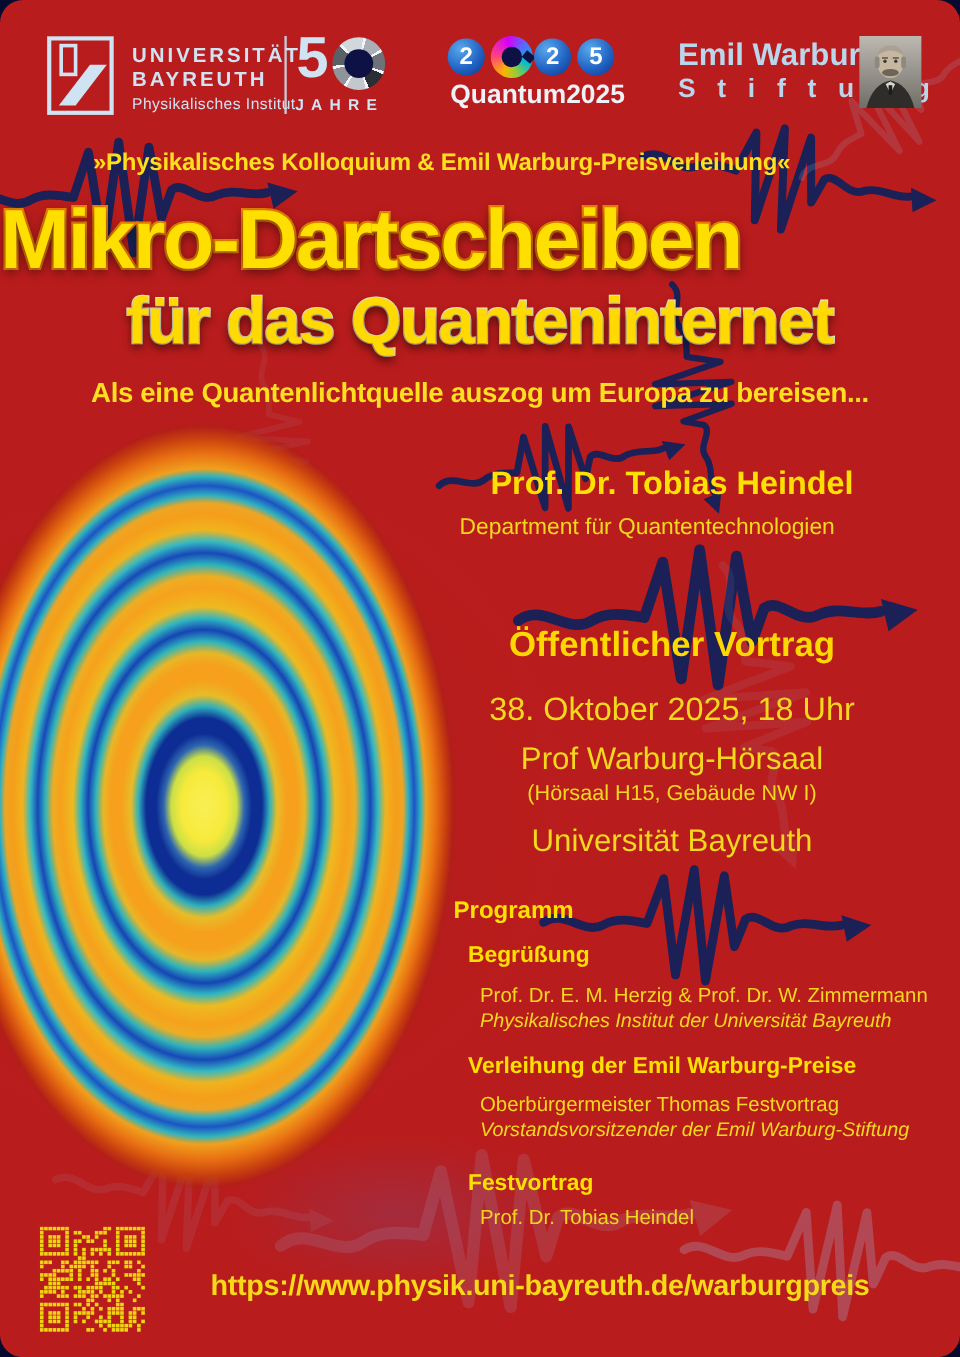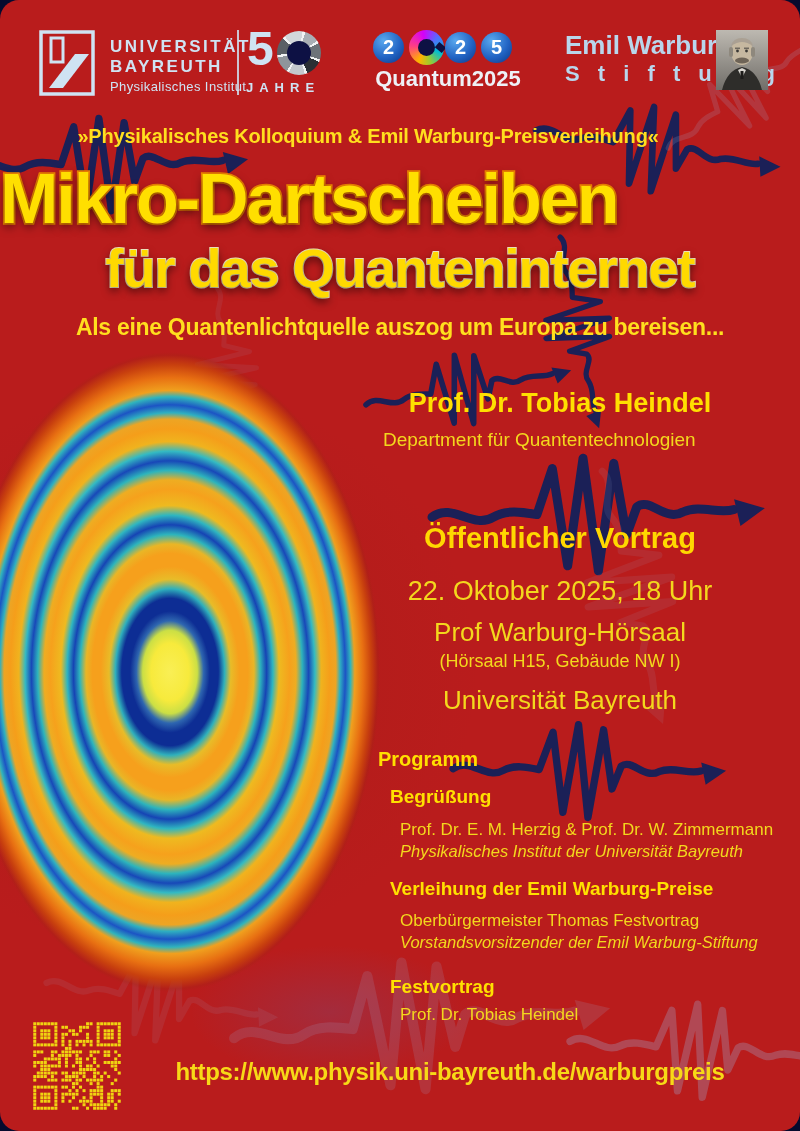--- a/index.html
+++ b/index.html
@@ -193,21 +193,21 @@
   <div class="abs" id="title1">Mikro-Dartscheiben</div>
   <div class="abs" id="subtitle">Als eine Quantenlichtquelle auszog um Europa zu bereisen...</div>
   <div class="abs" id="title2">für das Quanteninternet</div>
 
   <div class="abs center-col" id="speaker-name">Prof. Dr. Tobias Heindel</div>
   <div class="abs yellow" id="affiliation">
     <div>Department für Quantentechnologien</div>
   </div>
 
   <div class="abs center-col" id="talk-heading">Öffentlicher Vortrag</div>
-  <div class="abs center-col yellow" id="talk-datetime">22. Oktober 2025, 18 Uhr</div>
+  <div class="abs center-col yellow" id="talk-datetime">38. Oktober 2025, 18 Uhr</div>
   <div class="abs center-col yellow" id="talk-venue">Prof Warburg-Hörsaal</div>
   <div class="abs center-col yellow" id="talk-venue-detail">(Hörsaal H15, Gebäude NW I)</div>
   <div class="abs center-col yellow" id="talk-city">Universität Bayreuth</div>
 
   <div class="abs" id="program-heading">Programm</div>
 
   <div class="abs prog-title" style="left:390px;top:786px;">Begrüßung</div>
   <div class="abs prog-line yellow" style="left:400px;top:820px;">Prof. Dr. E. M. Herzig &amp; Prof. Dr. W. Zimmermann</div>
   <div class="abs prog-sub yellow" style="left:400px;top:842px;">Physikalisches Institut der Universität Bayreuth</div>
 

